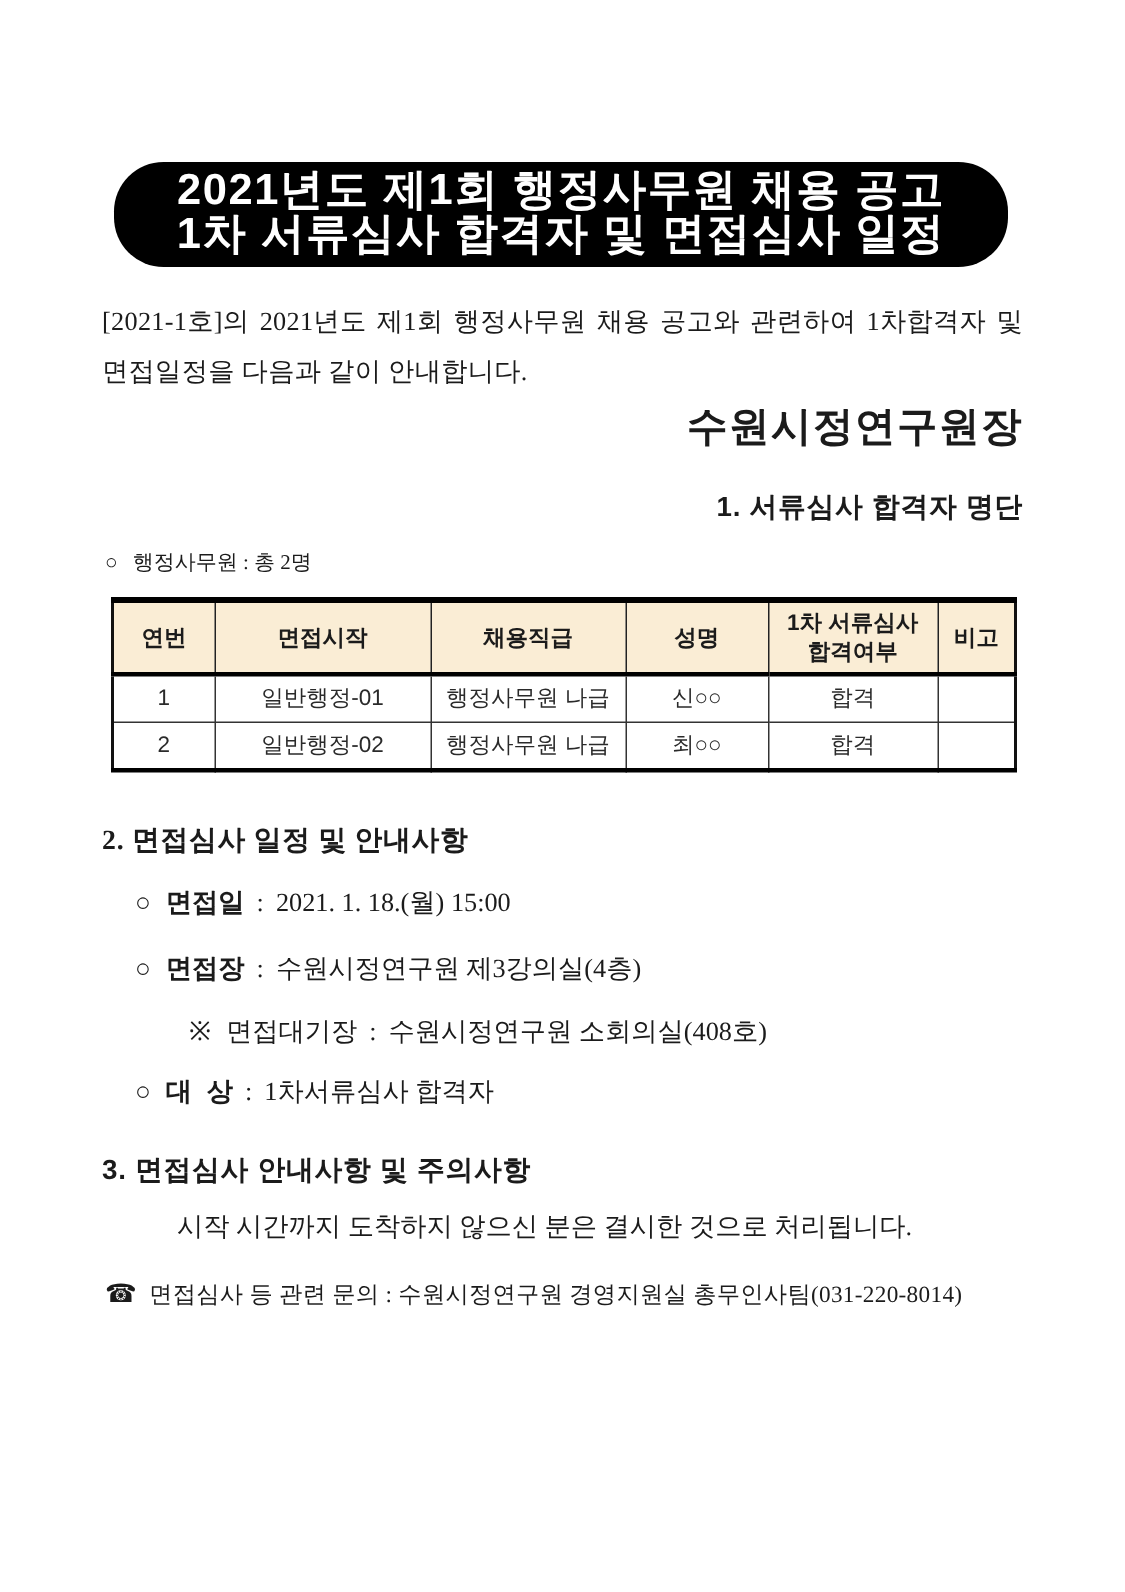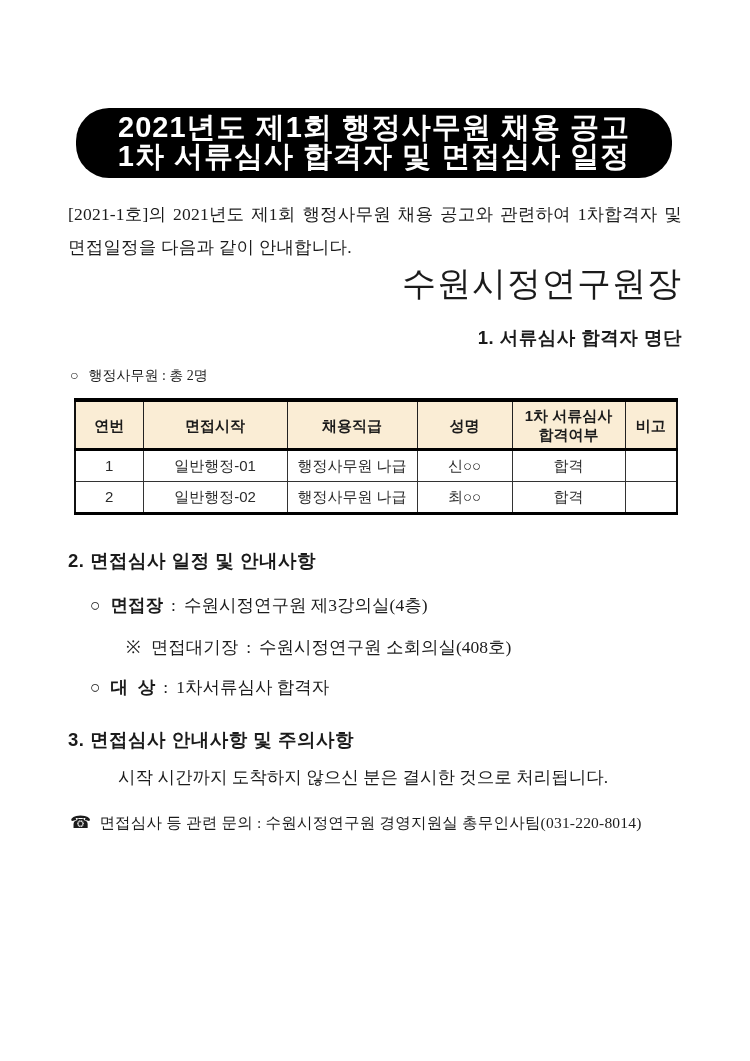--- a/index.html
+++ b/index.html
@@ -39,37 +39,37 @@
   .date-line {
     margin-top: 0;
     line-height: 28px;
     font-size: 17.5px;
     text-align: center;
     padding-left: 200px;
   }
   .signature {
     margin-top: 2px;
     text-align: right;
-    font-size: 34px;
-    font-weight: normal;
+    font-size: 27px;
+    font-weight: bold;
     line-height: 36px;
     letter-spacing: 1px;
   }
 
   
   .sec-heading {
     font-family: "Liberation Sans", sans-serif;
     font-weight: bold;
     font-size: 18.5px;
     line-height: 24px;
     margin: 0;
     letter-spacing: 0.5px;
   }
   .h-sec1 { margin-top: 24px; text-align: right; }
-  .h-sec2 { margin-top: 34px; }
+  .h-sec2 { margin-top: 34px; font-family: Liberation Serif, serif; }
   .h-sec3 { margin-top: 29px; }
 
   
   .bullet-line {
     font-size: 14px;
     line-height: 24px;
     margin-top: 14px;
     padding-left: 2px;
   }
   .bullet { margin-right: 10px; }
@@ -204,20 +204,23 @@
         <td>행정사무원 나급</td>
         <td>최○○</td>
         <td>합격</td>
         <td></td>
       </tr>
     </tbody>
   </table>
 
   <h2 class="sec-heading h-sec2">2. 면접심사 일정 및 안내사항</h2>
 
+  <div class="item item-1">
+    <span class="bullet">○</span><span class="item-label">면접일</span><span class="sep">:</span><span>2021. 1. 18.(월) 15:00</span>
+  </div>
 
   <div class="item item-2">
     <span class="bullet">○</span><span class="item-label">면접장</span><span class="sep">:</span><span>수원시정연구원 제3강의실(4층)</span>
   </div>
 
   <div class="item item-3">
     <span class="bullet">※</span><span class="item-label">면접대기장</span><span class="sep">:</span><span>수원시정연구원 소회의실(408호)</span>
   </div>
 
   <div class="item item-4">

